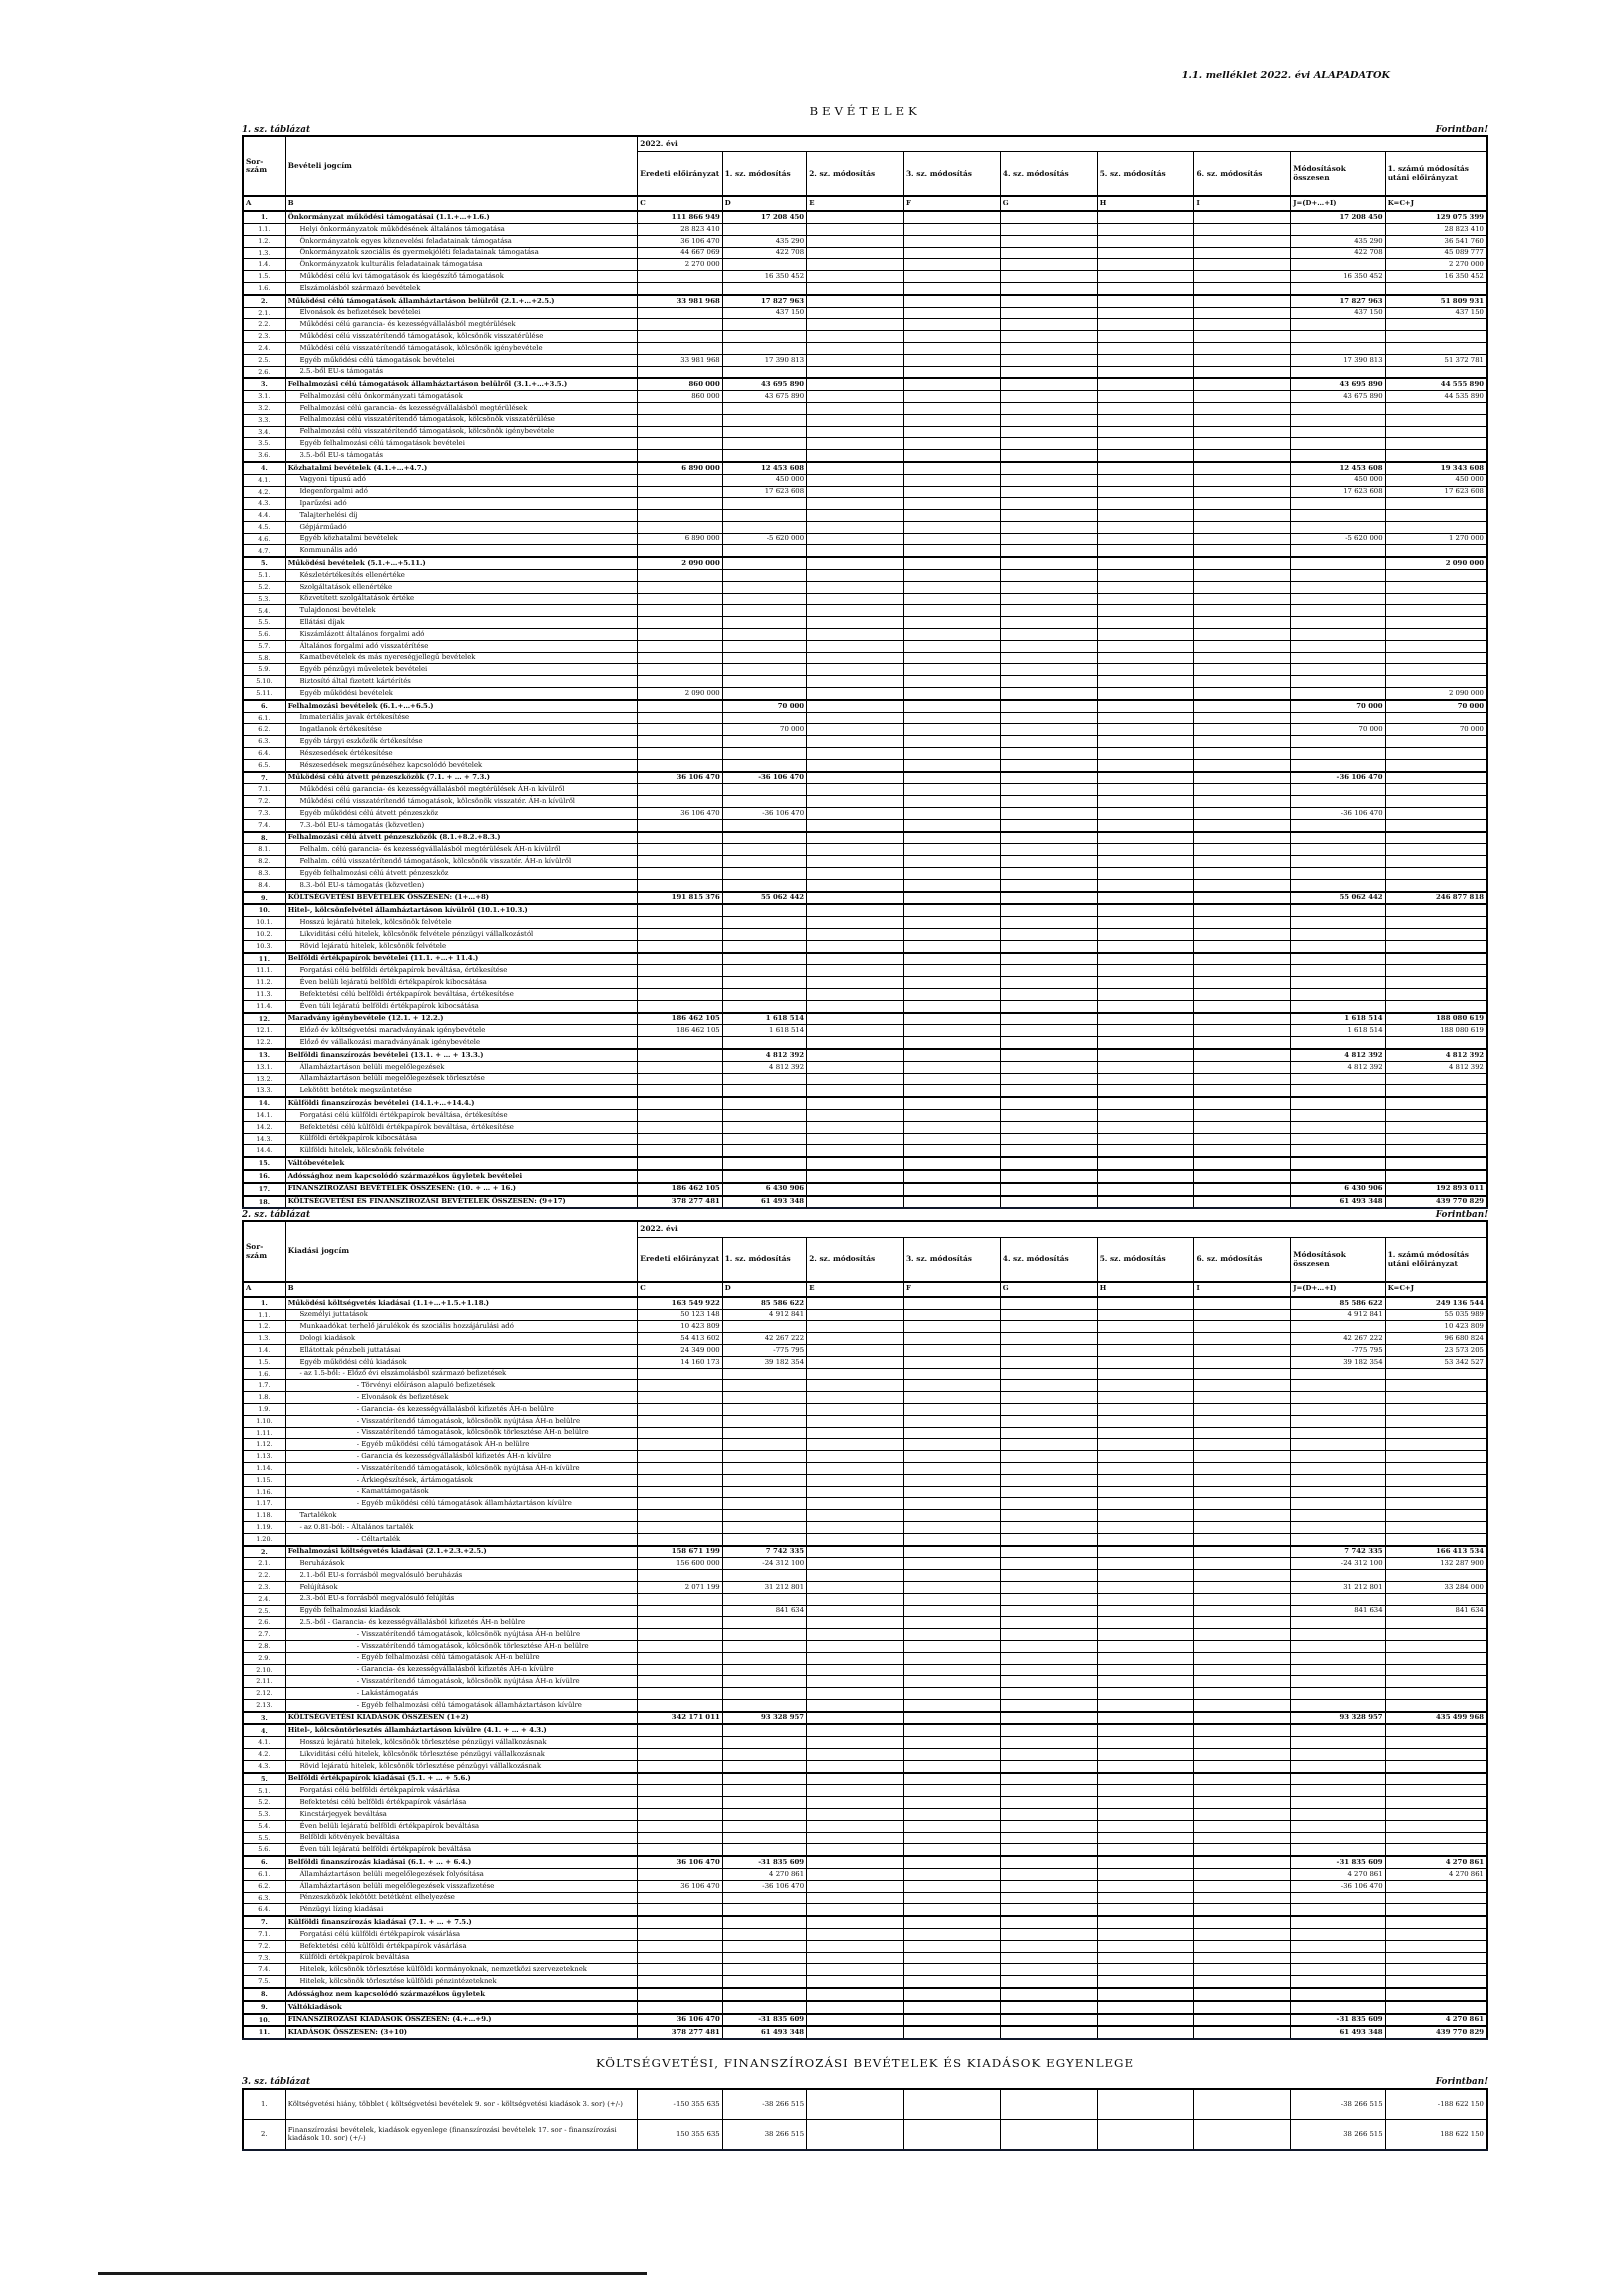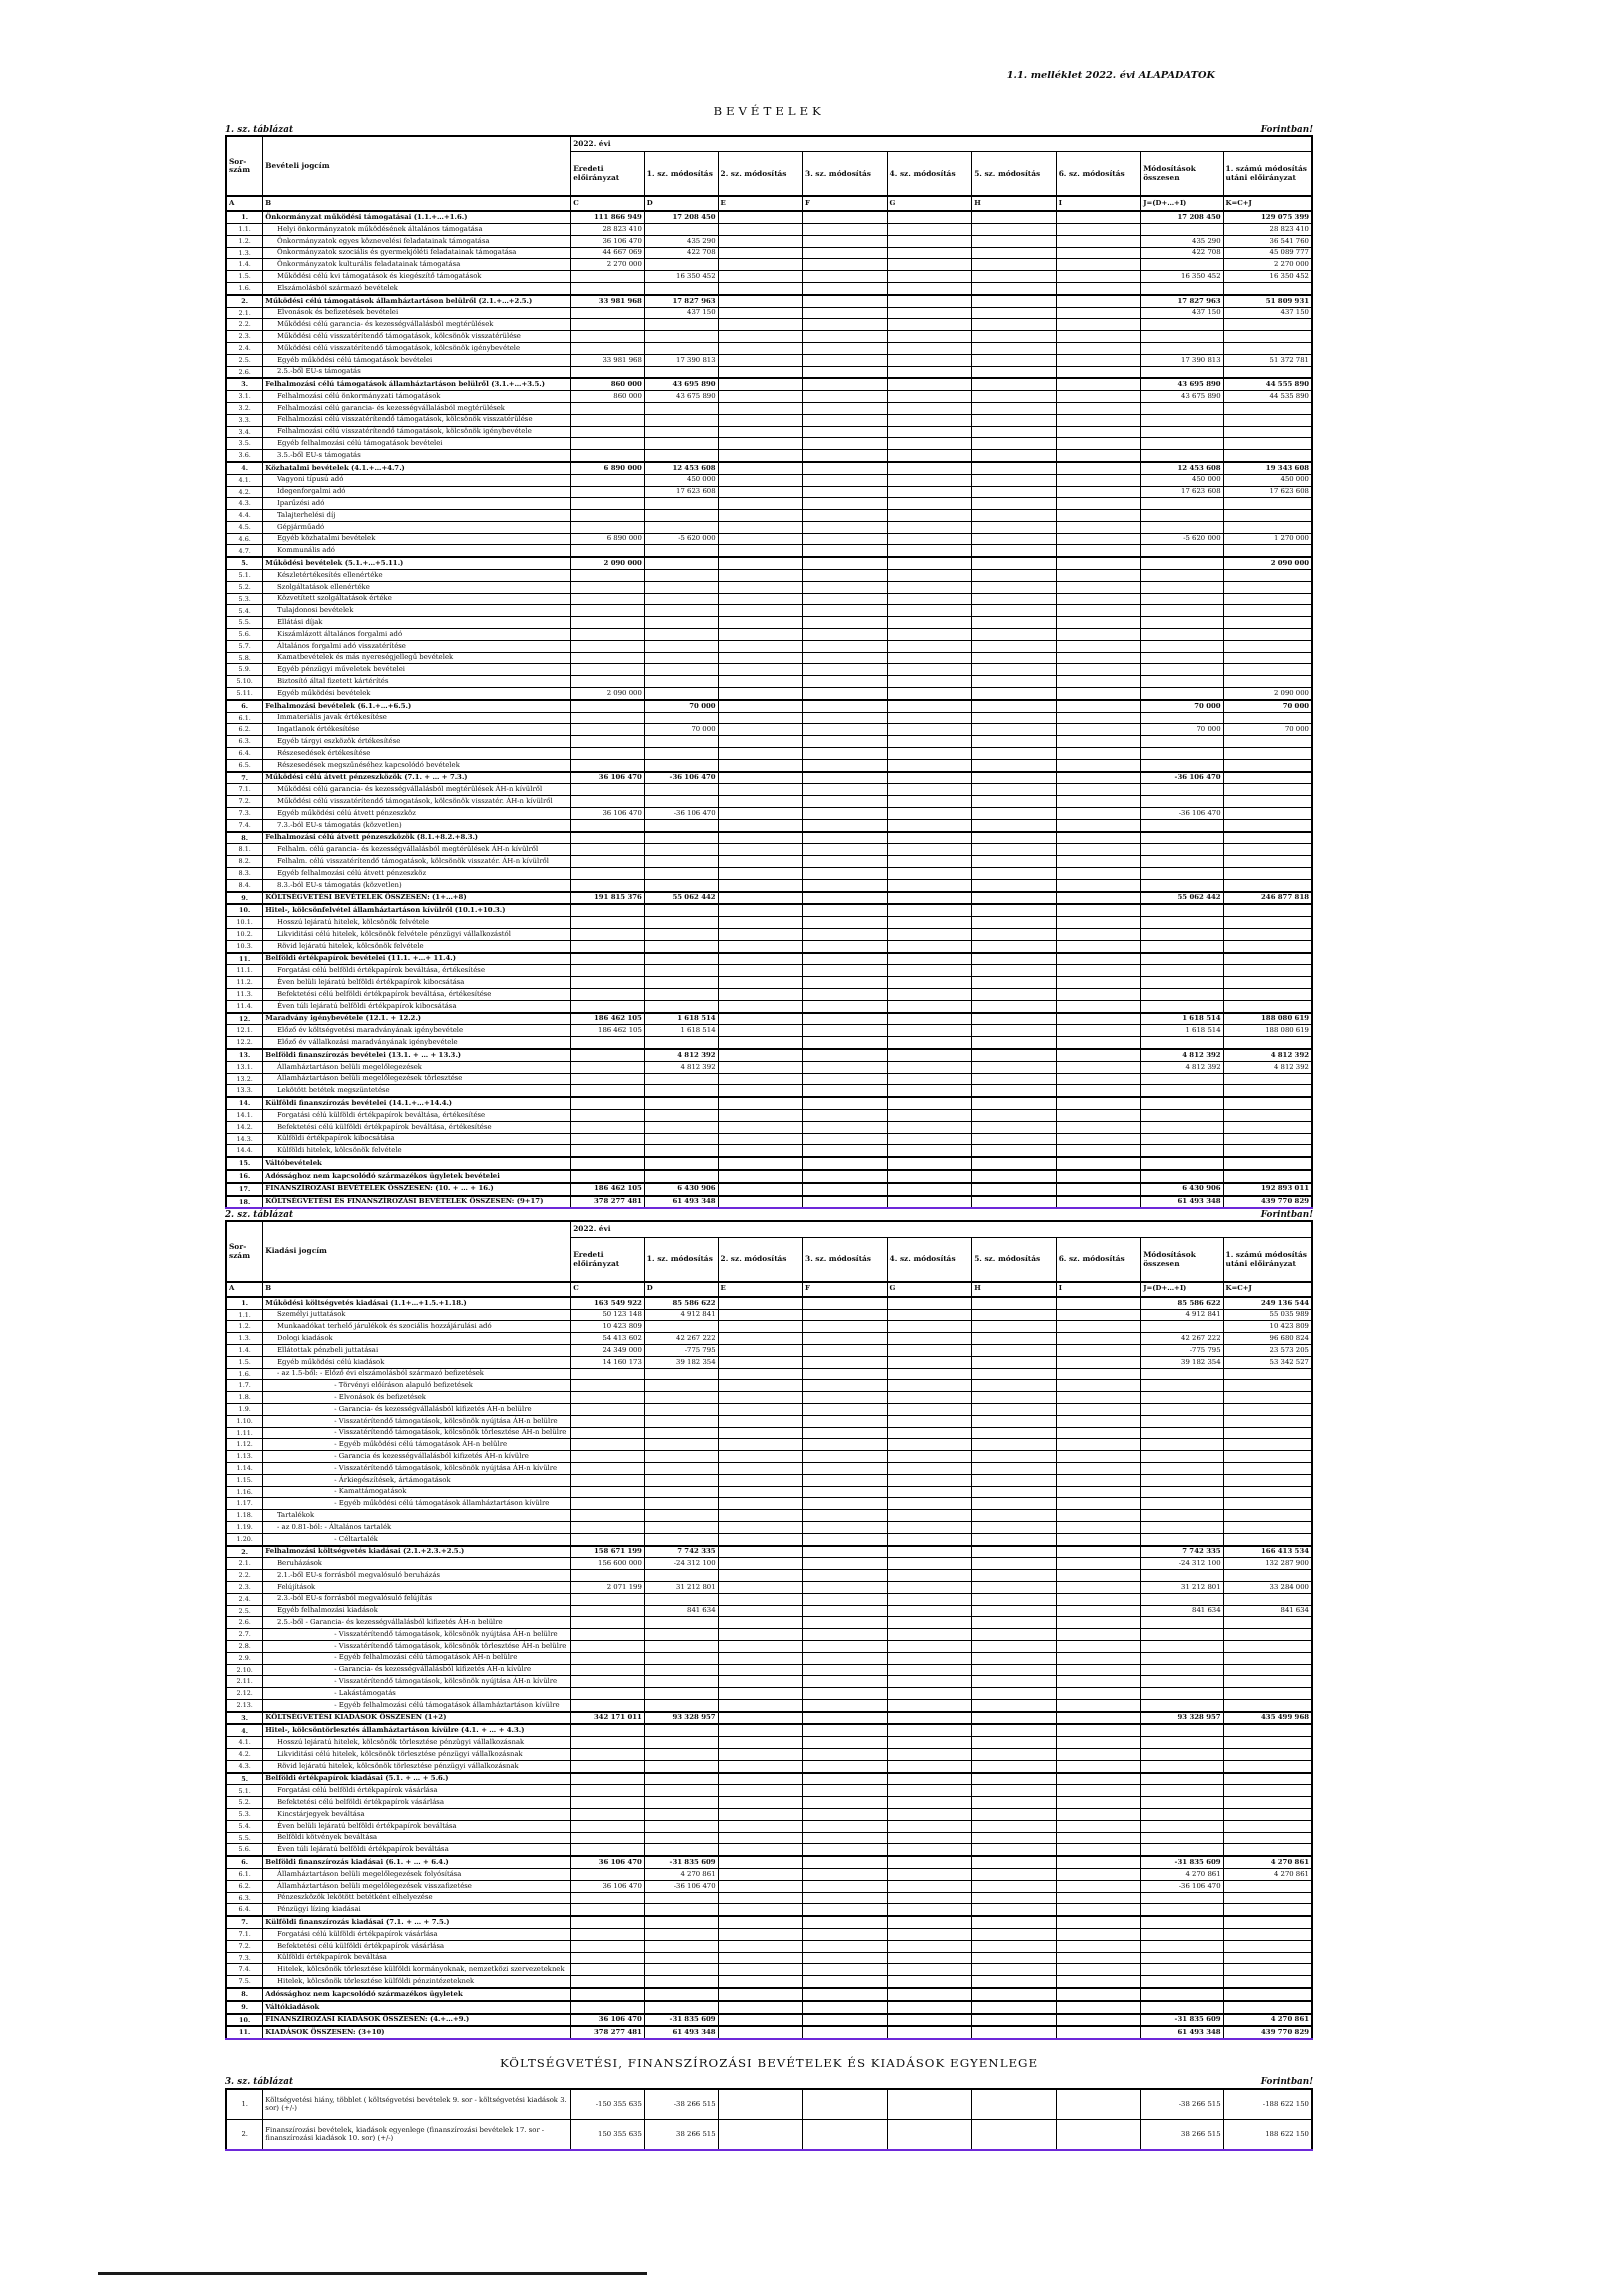--- a/index.html
+++ b/index.html
@@ -1,17 +1,17 @@
 <!DOCTYPE html>
 <html><head>
 <meta charset="utf-8">
 <style>
   html,body{margin:0;padding:0;background:#fff;}
   body{width:1615px;height:2292px;position:relative;font-family:"DejaVu Serif",serif;color:#0d0d0d;}
-  .sheet{position:absolute;left:225px;top:94px;width:1088px;}
+  .sheet{position:absolute;left:242px;top:94px;width:1246px;}
   .corner-note{position:absolute;top:-25.5px;right:98px;font-size:9.8px;font-weight:bold;font-style:italic;}
   .main-title{text-align:center;font-weight:bold;font-size:11.3px;letter-spacing:0.4px;margin-bottom:7.8px;}
   .section-title{text-align:center;font-weight:normal;font-size:11.8px;letter-spacing:3.9px;margin:9.8px 0 5.9px 0;}
   .tbl-meta{display:flex;justify-content:space-between;align-items:flex-start;font-size:8.8px;font-style:italic;font-weight:bold;margin:0 0 1px 0;gap:44px;}
   table{border-collapse:collapse;table-layout:fixed;width:100%;border:2px solid #000;}
   col.c-num{width:3.4%;} col.c-title{width:28.4%;}
   col.c-c{width:6.8%;} col.c-d{width:6.8%;}
   col.c-m{width:7.8%;}
   col.c-j{width:7.6%;} col.c-k{width:8.2%;}
   th,td{border:1px solid #000;overflow:hidden;}
@@ -19,21 +19,21 @@
   thead tr.year-row th{height:12.7px;}
   thead tr.name-row th{height:41px;vertical-align:middle;}
   thead tr.letters th{height:10.8px;font-size:6.9px;font-weight:bold;border-top:2px solid #000;border-bottom:2px solid #000;}
   tbody td{height:10.8px;font-size:6.9px;line-height:1.05;padding:0 2px;vertical-align:middle;}
   td.num{text-align:center;font-size:6.4px;}
   td.title{text-align:left;}
   td.title.ind1{padding-left:13.7px;}
   td.title.ind2{padding-left:71px;}
   td.val{text-align:right;white-space:nowrap;}
   tr.b td{font-weight:bold;border-top:2px solid #000;}
-  tbody tr:last-child td{border-bottom:2px solid #6d28d9;}
+  tbody tr:last-child td{border-bottom:2px solid #0f172a;}
   #balance-table tbody td{height:29px;font-size:6.9px;line-height:1.2;}
   #balance-table{margin-top:2px;}
   .scan-line{position:absolute;left:98px;top:2272px;width:549px;height:2.9px;background:#1a1a1a;}
 </style>
 </head>
 <body>
 
 <div class="sheet">
   <div class="corner-note">1.1. melléklet 2022. évi ALAPADATOK</div>
 

